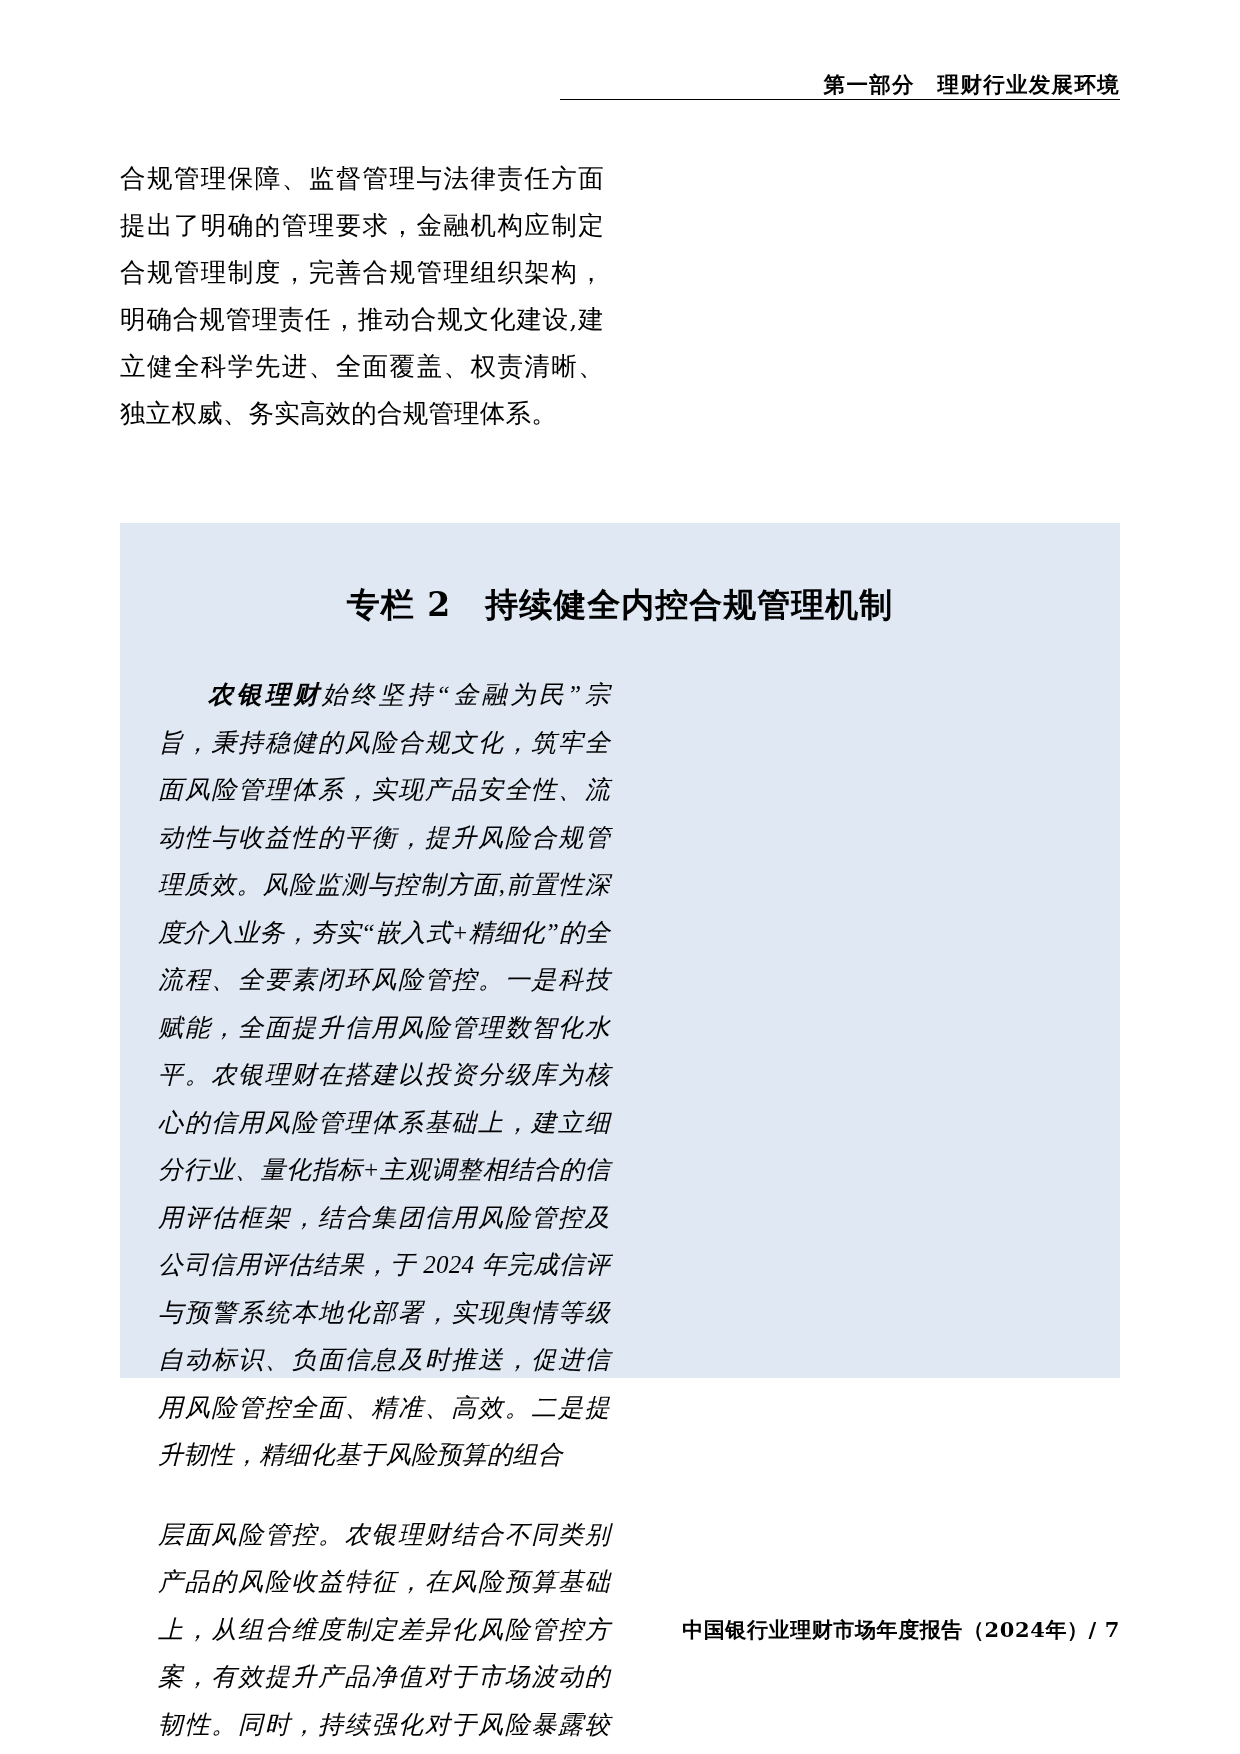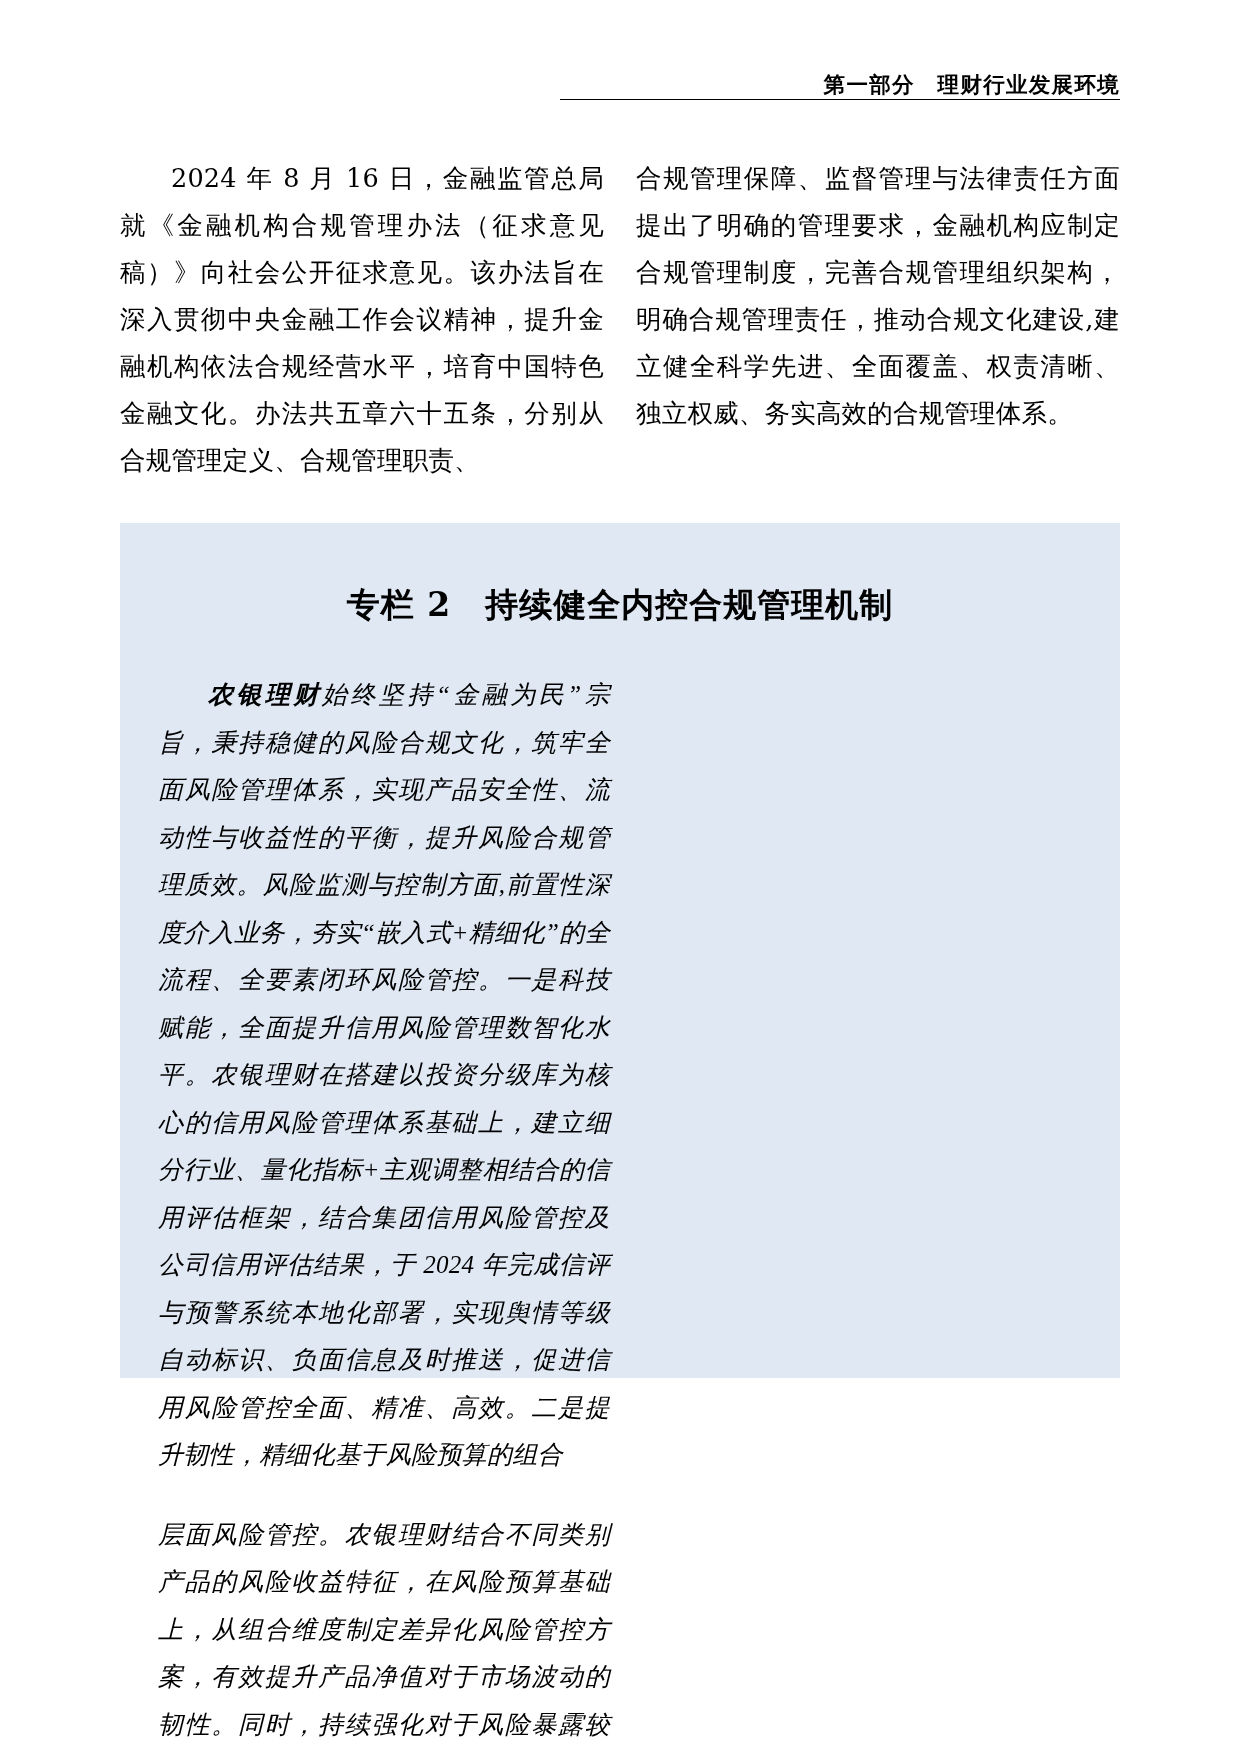--- a/index.html
+++ b/index.html
@@ -131,33 +131,33 @@
 <body>
 
 <div class="page">
 
   <div class="page-header">
     <span class="hdr-text">第一部分　理财行业发展环境</span>
   </div>
 
   <div class="body-cols">
     <div class="col">
-      <p class="para indent">2024 年 8 月 16 日，金融监管总局就《金融机构合规管理办法（征求意见稿）》向社会公开征求意见。该办法旨在深入贯彻中央金融工作会议精神，提升金融机构依法合规经营水平，培育中国特色金融文化。办法共五章六十五条，分别从合规管理定义、合规管理职责、</p>
-    </div>
-    <div class="col">
       <p class="para">合规管理保障、监督管理与法律责任方面提出了明确的管理要求，金融机构应制定合规管理制度，完善合规管理组织架构，明确合规管理责任，推动合规文化建设,建立健全科学先进、全面覆盖、权责清晰、独立权威、务实高效的合规管理体系。</p>
     </div>
   </div>
 
   <div class="box" style="background: rgb(223, 232, 243);">
     <div class="box-title">专栏 2　持续健全内控合规管理机制</div>
     <div class="box-cols">
       <div class="box-col">
         <p class="box-para indent"><span class="lead">农银理财</span><span>始终坚持“金融为民”宗旨，秉持稳健的风险合规文化，筑牢全面风险管理体系，实现产品安全性、流动性与收益性的平衡，提升风险合规管理质效。风险监测与控制方面,前置性深度介入业务，夯实“嵌入式+精细化”的全流程、全要素闭环风险管控。一是科技赋能，全面提升信用风险管理数智化水平。农银理财在搭建以投资分级库为核心的信用风险管理体系基础上，建立细分行业、量化指标+主观调整相结合的信用评估框架，结合集团信用风险管控及公司信用评估结果，于 2024 年完成信评与预警系统本地化部署，实现舆情等级自动标识、负面信息及时推送，促进信用风险管控全面、精准、高效。二是提升韧性，精细化基于风险预算的组合</span></p>
       </div>
       <div class="box-col">
         <p class="box-para">层面风险管控。农银理财结合不同类别产品的风险收益特征，在风险预算基础上，从组合维度制定差异化风险管控方案，有效提升产品净值对于市场波动的韧性。同时，持续强化对于风险暴露较高产品的识别能力，及时采取应对措施。三是精准定位,业绩归因赋能投资配置与优化。农银理财常态化开展业绩归因及业绩评价工作，通过深入剖析产品收益来源，精准定位业绩驱动因素，发挥多元资产配置能力，细化产品投资画像。归因结果全面应用于投资组合管理，实现对投资业绩贡献的准确溯源，有效支持资产配置优化。四是多措并举，做好产品逆周期流动性管理。农银理财通过合理安排产品发行节奏，积极拓展融资交易对</p>
       </div>
     </div>
   </div>
 
+  <div class="page-footer">
+    <span class="ftr-text">中国银行业理财市场年度报告（2024年）/ 7</span>
+  </div>
 
 </div>
 
 </body></html>

